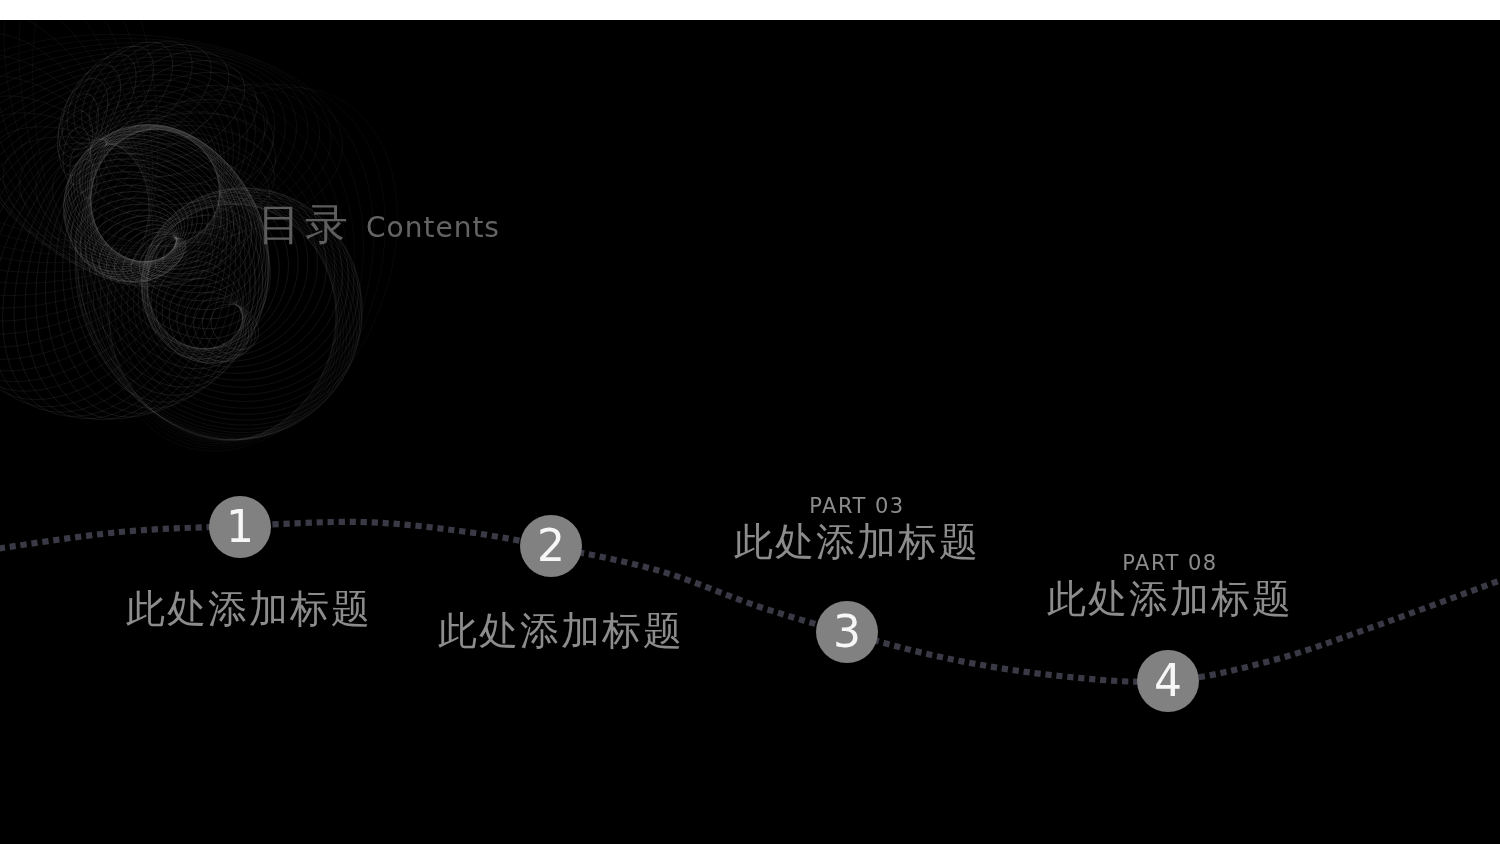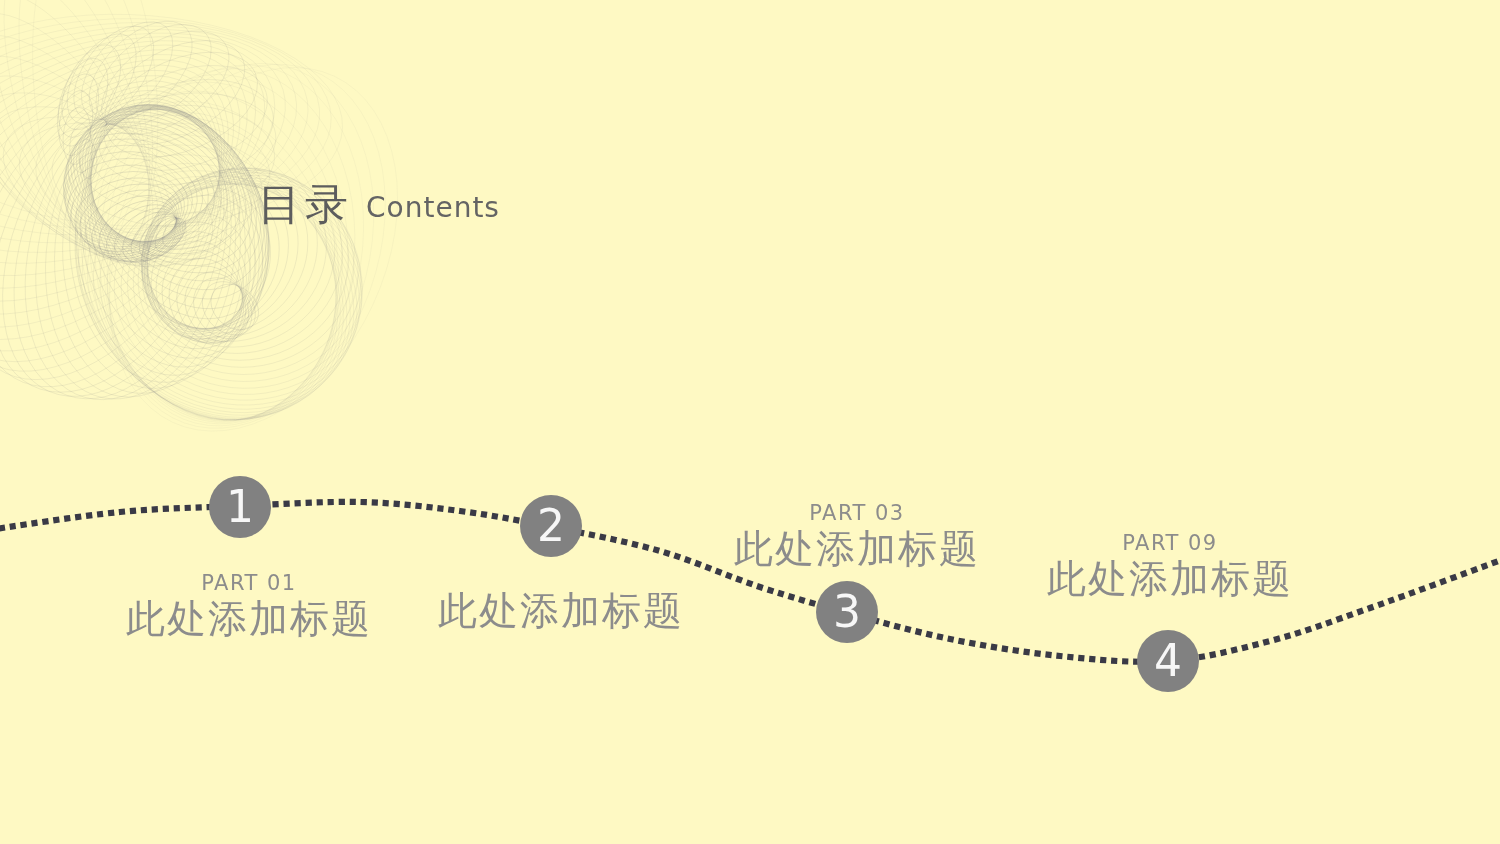--- a/index.html
+++ b/index.html
@@ -1,20 +1,20 @@
 <!DOCTYPE html>
 <html><head>
 <meta charset="utf-8">
 <style>
   html,body{margin:0;padding:0;background:#ffffff;}
   body{
     width:1500px;height:844px;overflow:hidden;position:relative;
     font-family:"DejaVu Sans","Liberation Sans",sans-serif;
   }
-  .slide{position:absolute;inset:0;background:#fef9c3;}
+  .slide{position:absolute;inset:0;background:#000000;margin-top:20px;}
 
   
   .swirl-wrap{position:absolute;left:0;top:0;width:430px;height:460px;overflow:hidden;pointer-events:none;}
 
   
   .titlebar{position:absolute;left:258px;top:176px;white-space:nowrap;}
   .t-cn{font-size:43px;color:#5d5d5d;letter-spacing:4px;vertical-align:baseline;}
   .t-en{font-size:28px;color:#646464;margin-left:14px;vertical-align:2px;letter-spacing:1px;}
 
   
@@ -202,31 +202,30 @@
   <svg class="curve" width="1500" height="844" viewBox="0 0 1500 844" xmlns="http://www.w3.org/2000/svg">
     <path id="tocPath" fill="none" stroke="#3a3a46" stroke-width="6.2" stroke-dasharray="6.2 4.8" stroke-linecap="butt" d="M -12 530 C 10.0 527.0 78.0 516.0 120 512 C 162.0 508.0 200.0 507.7 240 506 C 280.0 504.3 323.3 501.2 360 502 C 396.7 502.8 428.0 506.8 460 511 C 492.0 515.2 518.7 520.3 552 527 C 585.3 533.7 625.3 541.0 660 551 C 694.7 561.0 728.7 576.7 760 587 C 791.3 597.3 816.3 604.3 848 613 C 879.7 621.7 914.7 631.8 950 639 C 985.3 646.2 1023.7 652.3 1060 656 C 1096.3 659.7 1133.0 663.5 1168 661 C 1203.0 658.5 1236.3 649.8 1270 641 C 1303.7 632.2 1329.7 622.2 1370 608 C 1410.3 593.8 1488.3 564.7 1512 556"></path>
   </svg>
 
   <div class="node" style="left:240px;top:507px">1</div>
   <div class="node" style="left:551px;top:526px">2</div>
   <div class="node" style="left:847px;top:612px">3</div>
   <div class="node" style="left:1168px;top:661px">4</div>
 
   <div class="part" style="left:249px;top:568px">
-    <div class="plabel">PART 01</div>
     <div class="ptitle">此处添加标题</div>
   </div>
 
   <div class="part" style="left:561px;top:590px">
     <div class="ptitle">此处添加标题</div>
   </div>
 
-  <div class="part" style="left:857px;top:498px">
+  <div class="part" style="left:857px;top:471px">
     <div class="plabel">PART 03</div>
     <div class="ptitle">此处添加标题</div>
   </div>
 
   <div class="part" style="left:1170px;top:528px">
-    <div class="plabel">PART 09</div>
+    <div class="plabel">PART 08</div>
     <div class="ptitle">此处添加标题</div>
   </div>
 
 </div>
 
 </body></html>

